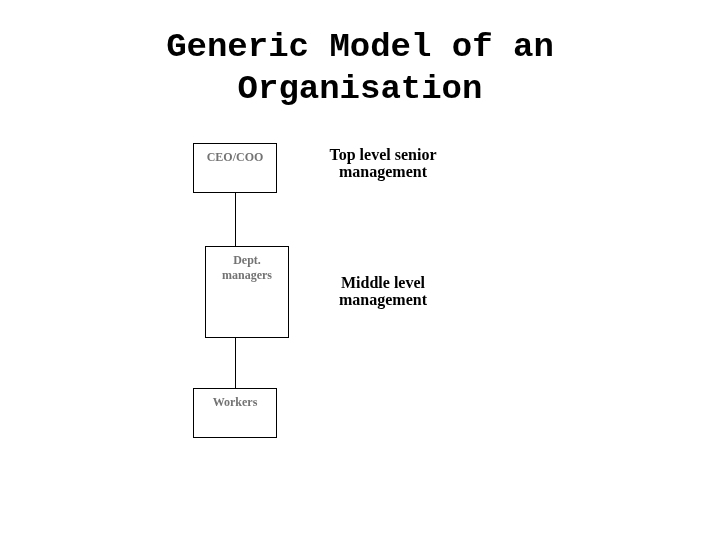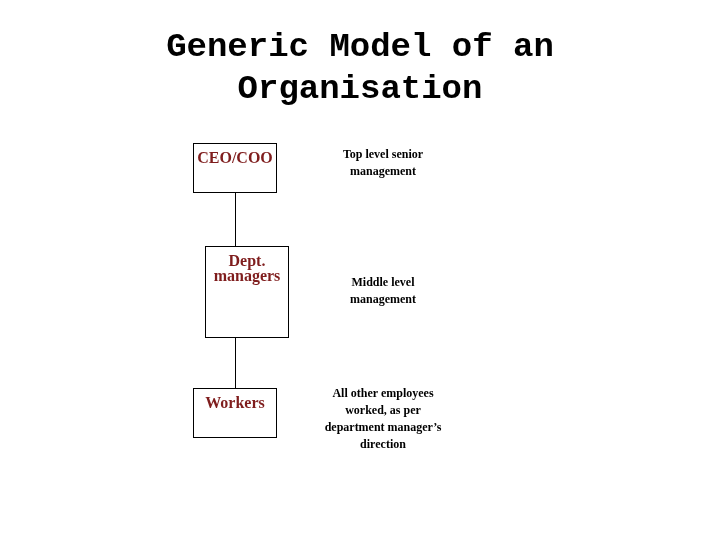--- a/index.html
+++ b/index.html
@@ -56,32 +56,32 @@
   }
 
   .node-box-label {
     position: absolute;
     left: 0;
     right: 0;
     top: 6px;
     text-align: center;
     font-family: "Liberation Serif", "DejaVu Serif", serif;
     font-weight: bold;
-    font-size: 16px;
+    font-size: 12px;
     line-height: 15px;
-    color: #7f1d1d;
+    color: #737373;
     white-space: pre-line;
   }
 
   .node-desc {
     position: absolute;
     text-align: center;
     font-family: "Liberation Serif", "DejaVu Serif", serif;
     font-weight: bold;
-    font-size: 12px;
+    font-size: 16px;
     line-height: 17px;
     color: #000000;
     white-space: pre-line;
   }
 
   .connector {
     position: absolute;
     width: 1px;
     background: #000000;
   }
@@ -121,19 +121,15 @@
 managers</div>
     </div>
     <div class="node-desc" id="desc-dept">Middle level
 management</div>
 
     <div class="connector" id="conn-2"></div>
 
     <div class="node-box" id="box-workers">
       <div class="node-box-label">Workers</div>
     </div>
-    <div class="node-desc" id="desc-workers">All other employees
-worked, as per
-department manager’s
-direction</div>
 
   </div>
 </div>
 
 </body></html>

